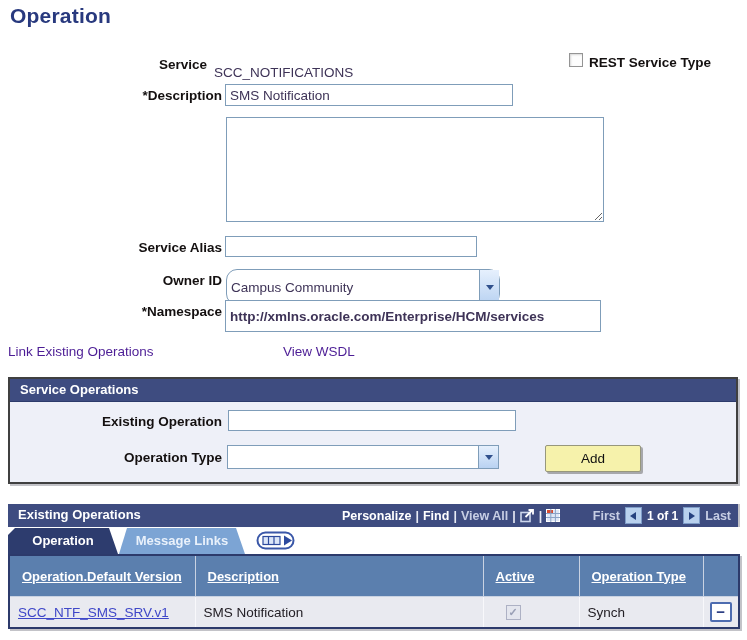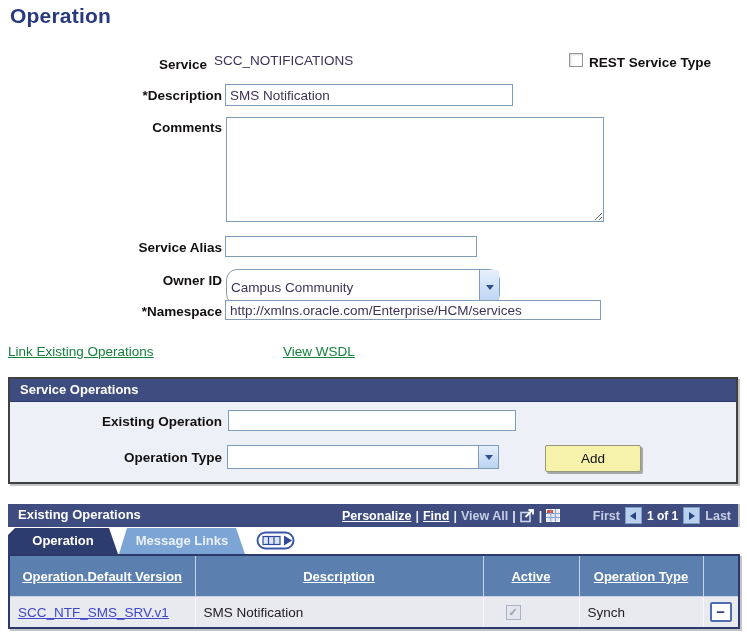--- a/index.html
+++ b/index.html
@@ -13,54 +13,54 @@
        font-family:"Liberation Sans",sans-serif;font-size:13.5px;padding:1px 4px;box-sizing:border-box;margin:0;}
   textarea.txt{resize:both;}
   .cb{position:absolute;width:14px;height:14px;background:#fdfdfd;border:1px solid #949494;
       box-shadow:inset 1px 1px 2px rgba(0,0,0,.15);box-sizing:border-box;cursor:pointer;}
   .combo{position:absolute;border:1px solid #7f9db9;background:#fff;box-sizing:border-box;
          display:flex;align-items:center;cursor:pointer;}
   .combo-text{flex:1;padding-left:4px;color:#3e3357;white-space:nowrap;overflow:hidden;}
   .combo-btn{width:19px;align-self:stretch;background:linear-gradient(#e6f0fd,#b9d2f2);
              border-left:1px solid #7f9db9;display:flex;align-items:center;justify-content:center;}
   .tri-down{width:0;height:0;border-left:4px solid transparent;border-right:4px solid transparent;border-top:5px solid #30508c;}
-  .plink{position:absolute;color:#15803d;text-decoration:underline;cursor:pointer;white-space:nowrap;}
+  .plink{position:absolute;color:#4c1d95;cursor:pointer;white-space:nowrap;}
   
   .gbox{position:absolute;left:8px;width:730px;border:2px solid #404040;background:#eef0f8;
         box-sizing:border-box;box-shadow:2px 2px 0 rgba(145,145,155,.55);}
   .gbox-hdr{height:22px;line-height:22px;background:#3e4c80;color:#fff;font-weight:bold;
             font-size:13px;padding-left:10px;border-bottom:1px solid #2c3a6b;}
   .add-btn{position:absolute;width:96px;height:27px;background:#f6f2ab;border:1px solid #97977c;border-radius:2px;
            font-family:"Liberation Sans",sans-serif;font-size:13.5px;color:#101010;cursor:pointer;
            box-shadow:2px 2px 0 rgba(110,110,110,.55);}
   
   .eo-hdr{position:absolute;left:8px;top:504px;width:730px;height:23px;background:#3e4c80;color:#fff;
           box-sizing:border-box;box-shadow:2px 0 0 rgba(145,145,155,.55);font-size:12.5px;}
   .eo-title{position:absolute;left:10px;top:3px;font-weight:bold;font-size:13px;}
   .eo-toolbar{position:absolute;left:334px;top:0;height:23px;display:flex;align-items:center;gap:4px;}
   .eo-pager{position:absolute;right:7px;top:0;height:23px;display:flex;align-items:center;gap:5px;}
-  .wlink{color:#ffffff;text-decoration:underline;font-weight:bold;cursor:pointer;white-space:nowrap;}
+  .wlink{color:#ffffff;font-weight:bold;cursor:pointer;white-space:nowrap;}
   .dim{color:#c7cee4;font-weight:bold;white-space:nowrap;}
   .sep{color:#e8ebf5;font-weight:bold;}
   .pgbtn{width:17px;height:17px;background:#b9d1ee;border:1px solid #7e9cc8;box-sizing:border-box;
          display:inline-flex;align-items:center;justify-content:center;cursor:pointer;}
   .tri-left{width:0;height:0;border-top:4px solid transparent;border-bottom:4px solid transparent;border-right:6px solid #26427f;}
   .tri-right{width:0;height:0;border-top:4px solid transparent;border-bottom:4px solid transparent;border-left:6px solid #26427f;}
   .counter{color:#fff;font-weight:bold;font-size:12px;white-space:nowrap;}
   
   .tab{position:absolute;top:528px;height:26px;line-height:26px;text-align:center;font-weight:bold;
        font-size:13px;cursor:pointer;box-sizing:border-box;}
   .tab-active{background:#2d3c6e;color:#ffffff;clip-path:polygon(0 100%,0 7px,7px 0,calc(100% - 9px) 0,100% 100%);}
   .tab-inactive{background:#7ca4d4;color:#e9f1fb;clip-path:polygon(0 100%,8px 0,calc(100% - 9px) 0,100% 100%);}
   .showall{position:absolute;left:256px;top:531px;cursor:pointer;}
   
   table.grid{position:absolute;left:8px;top:554px;width:730px;border-collapse:collapse;table-layout:fixed;
              border:2px solid #2c3a6b;box-shadow:2px 2px 0 rgba(145,145,155,.55);}
-  table.grid th{background:#5b7fae;color:#fff;font-weight:bold;font-size:13px;text-align:center;
-                padding:3px 2px;height:34px;vertical-align:middle;
+  table.grid th{background:#5b7fae;color:#fff;font-weight:bold;font-size:13px;text-align:left;
+                padding:3px 12px;height:34px;vertical-align:middle;
                 border-right:1px solid #c9d2e2;border-bottom:1px solid #c9d2e2;}
   table.grid th:last-child{border-right:none;}
   table.grid td{background:#e9eaf0;font-size:13.5px;color:#242026;padding:4px 8px;height:22px;
                 vertical-align:middle;border-right:1px solid #f8f8fb;}
   table.grid td:last-child{border-right:none;}
   .hlink{color:#fff;text-decoration:underline;cursor:pointer;}
   .rowlink{color:#3f47c8;text-decoration:underline;cursor:pointer;white-space:nowrap;}
   .cb-dis{display:inline-block;width:15px;height:15px;margin-left:14px;background:#e4e6ee;border:1px solid #adb1c4;
           box-sizing:border-box;color:#9aa0b6;font-size:11px;line-height:13px;text-align:center;font-weight:bold;}
   .minus-btn{width:22px;height:20px;background:#fff;border:2px solid #4d6cb0;border-radius:2px;color:#23367e;
@@ -68,44 +68,43 @@
              font-family:"Liberation Sans",sans-serif;}
 </style>
 </head>
 <body>
 
 <div id="screen">
 
   <h1 class="title">Operation</h1>
 
   <div class="lbl" style="top:57px;width:207px;">Service</div>
-  <div class="val" style="left:214px;top:53px;">SCC_NOTIFICATIONS</div>
+  <div class="val" style="left:214px;top:65px;">SCC_NOTIFICATIONS</div>
 
   <span class="cb" style="left:569px;top:53px;"></span>
   <div class="blbl" style="left:589px;top:55px;">REST Service Type</div>
 
   <div class="lbl" style="top:88px;">*Description</div>
   <input class="txt" style="left: 225px; top: 84px; width: 288px; height: 22px;" value="SMS Notification">
 
-  <div class="lbl" style="top:120px;">Comments</div>
   <textarea class="txt" style="left: 226px; top: 117px; width: 378px; height: 105px;"></textarea>
 
   <div class="lbl" style="top:240px;">Service Alias</div>
   <input class="txt" style="left: 225px; top: 236px; width: 252px; height: 21px;" value="">
 
   <div class="lbl" style="top:273px;">Owner ID</div>
   <div class="combo" style="left:226px;top:269px;width:274px;height:36px;border-radius:11px;">
     <span class="combo-text">Campus Community</span>
     <span class="combo-btn">
         <i class="tri-down"></i>
       </span>
   </div>
 
   <div class="lbl" style="top:304px;">*Namespace</div>
-  <input class="txt" style="left: 225px; top: 300px; width: 376px; height: 20px;" value="http://xmlns.oracle.com/Enterprise/HCM/services">
+  <input class="txt" style="left: 225px; top: 300px; width: 376px; height: 32px; font-weight: bold;" value="http://xmlns.oracle.com/Enterprise/HCM/services">
 
   <a class="plink" style="left:8px;top:344px;">Link Existing Operations</a>
   <a class="plink" style="left:283px;top:344px;">View WSDL</a>
 
   <div class="gbox" style="top:377px;height:107px;">
     <div class="gbox-hdr">Service Operations</div>
   </div>
   <div class="lbl" style="top:414px;">Existing Operation</div>
   <input class="txt" style="left: 228px; top: 410px; width: 288px; height: 21px;" value="">
   <div class="lbl" style="top:450px;">Operation Type</div>

